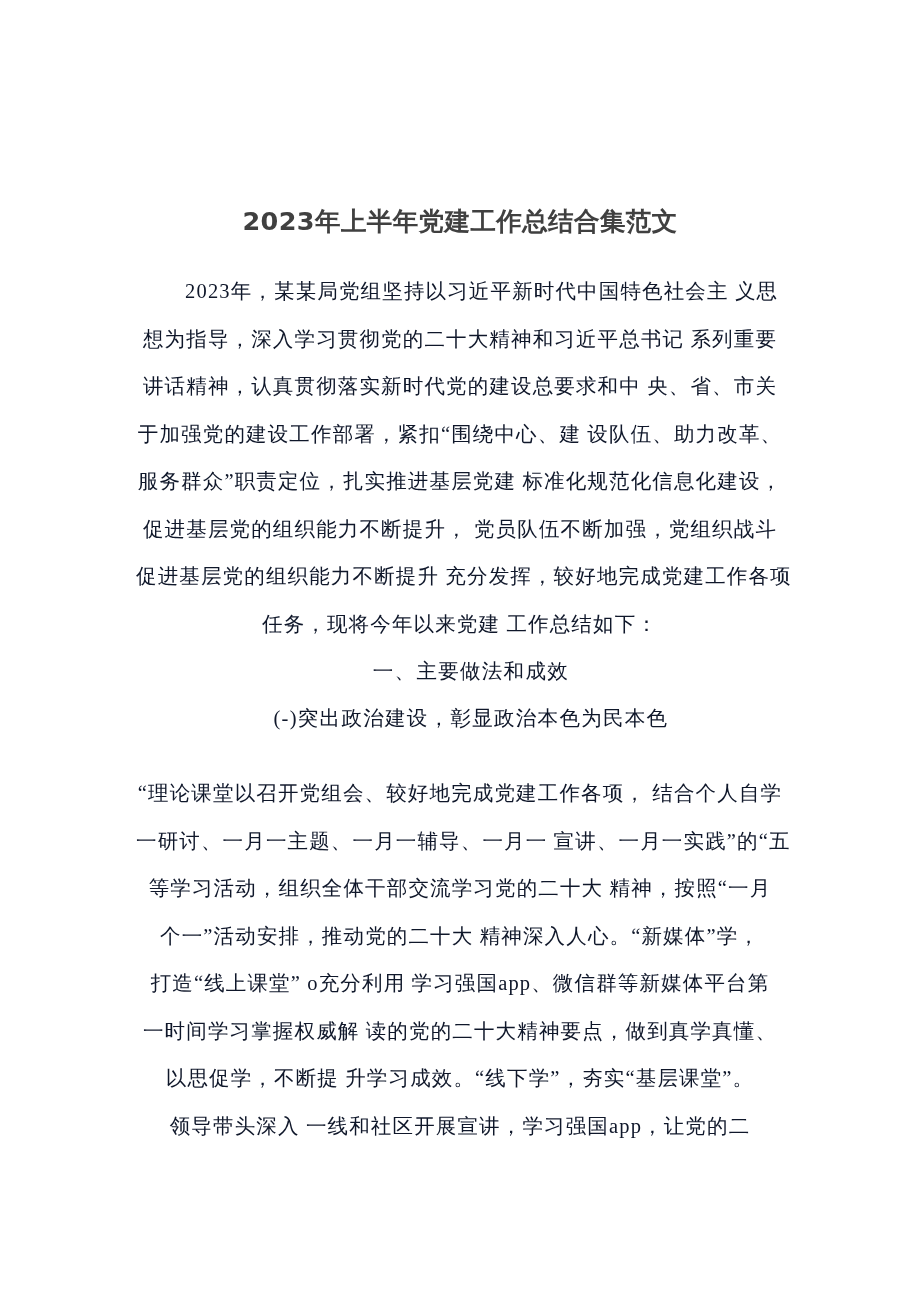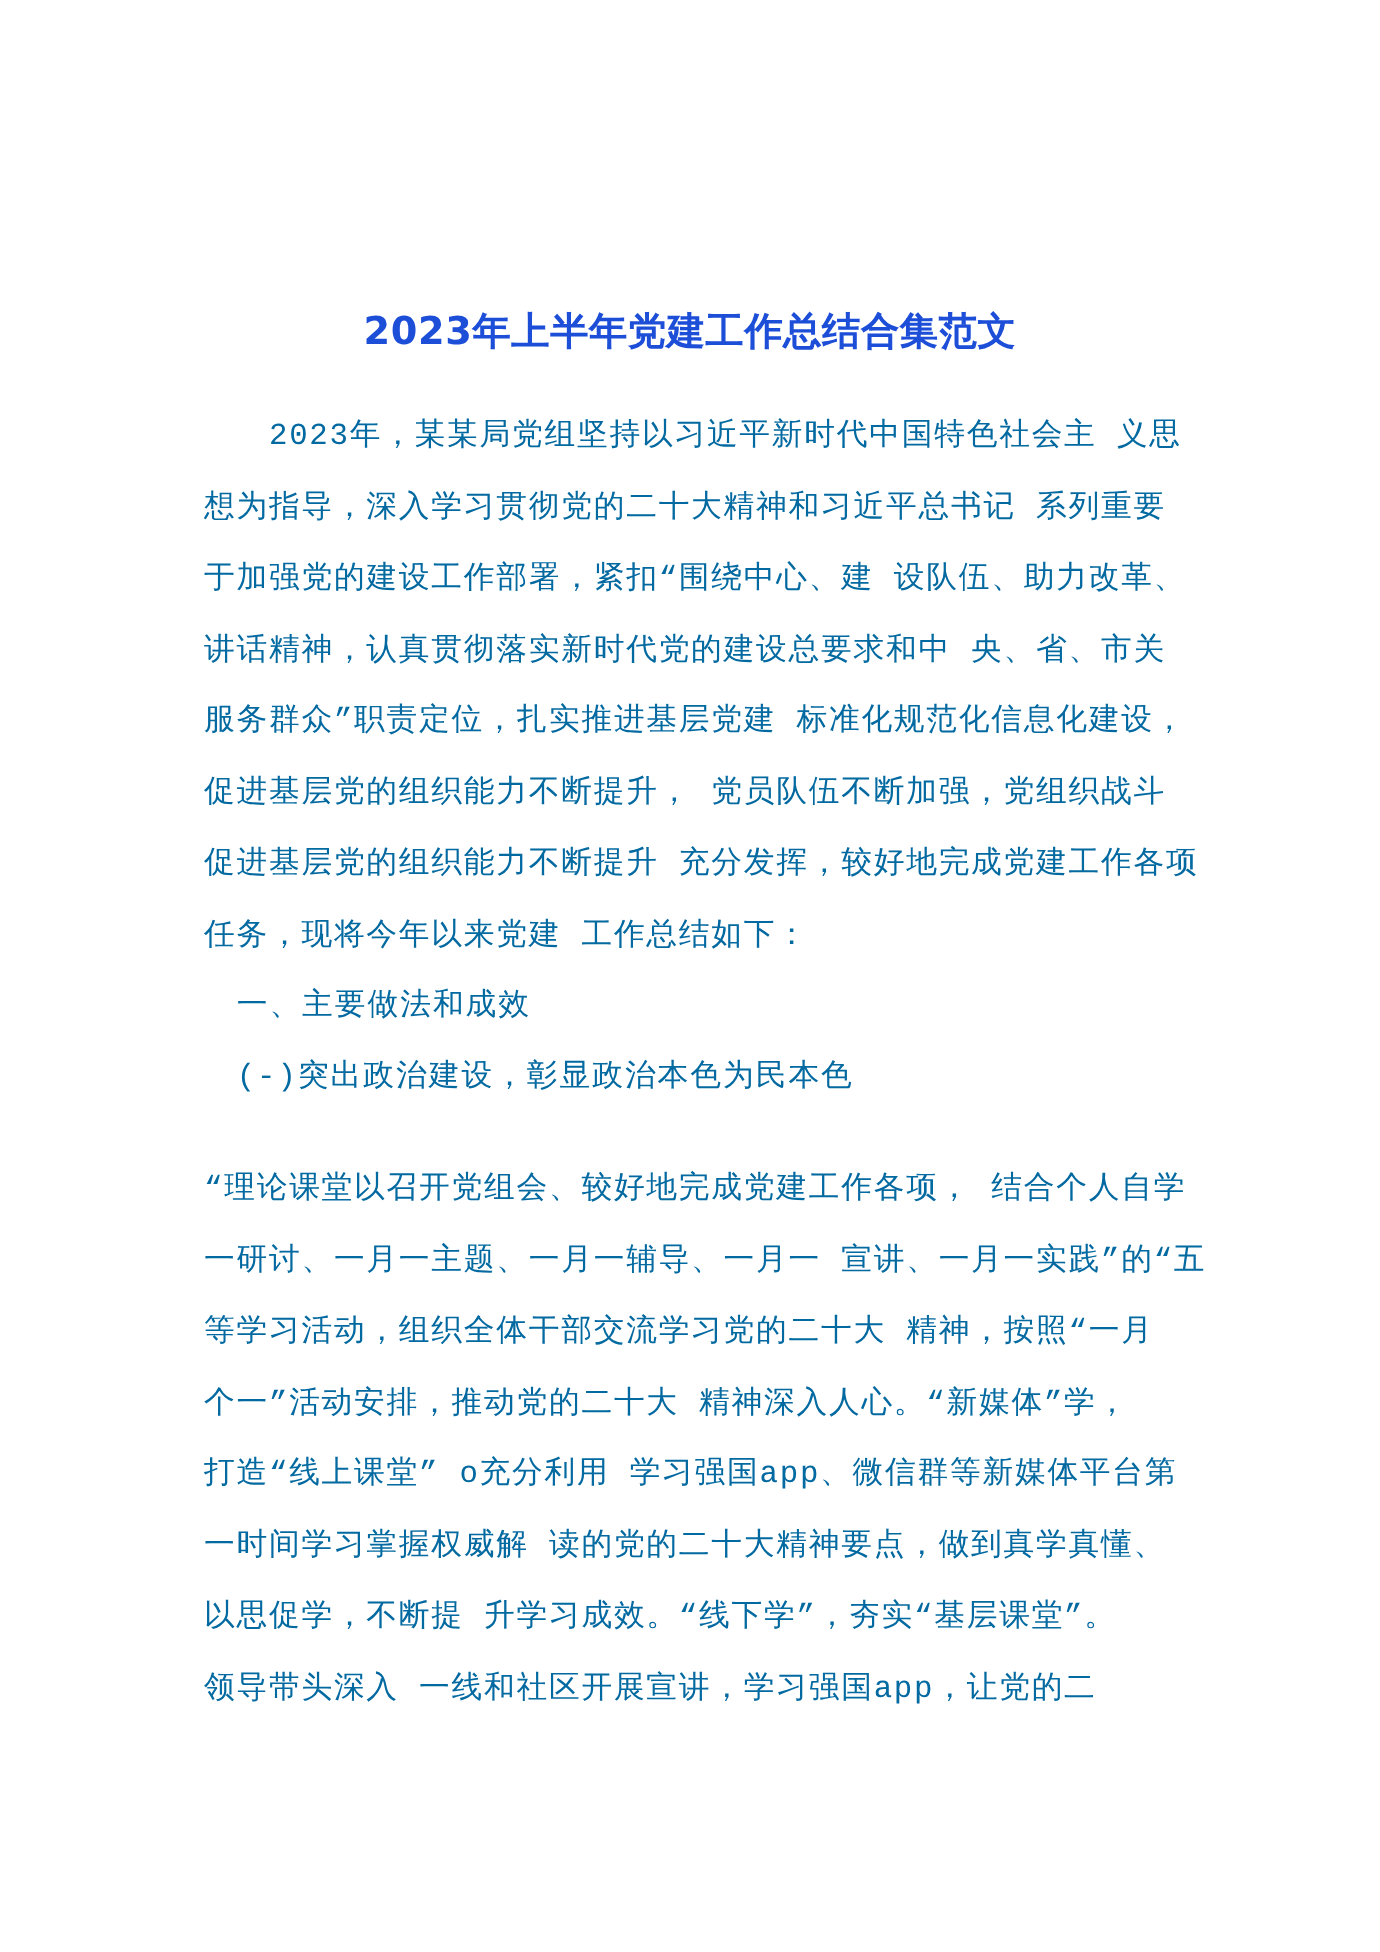--- a/index.html
+++ b/index.html
@@ -36,39 +36,40 @@
     position: absolute;
     left: 136px;
     top: 204px;
     width: 648px;
     text-align: center;
     font-family: "DejaVu Sans", "Liberation Sans", sans-serif;
     font-weight: 700;
     font-size: 25.5px;
     line-height: 34px;
     letter-spacing: 0.4px;
-    color: #1d4ed8;
+    color: #404040;
     white-space: nowrap;
   }
 
   .block {
     position: absolute;
     left: 0;
     width: 648px;
   }
 
   .line {
     display: block;
-    font-family: Liberation Mono, monospace;
+    font-family: Liberation Serif, serif;
     font-size: 20.5px;
     line-height: 47.5px;
     height: 47.5px;
-    color: #0369a1;
+    color: #0f172a;
     letter-spacing: 1.15px;
     white-space: pre;
+    text-align: center;
   }
 
   .line.heading {
     letter-spacing: 1.3px;
   }
 
   
   #para-intro   { top: 268px; }
   #head-1       { top: 648px; }
   #head-1-1     { top: 695px; }
@@ -79,22 +80,22 @@
 
 <div class="page">
 
   <div class="doc-title">2023年上半年党建工作总结合集范文</div>
 
   <div class="doc-body">
 
     <div class="block" id="para-intro">
         <span class="line">　　2023年，某某局党组坚持以习近平新时代中国特色社会主 义思</span>
         <span class="line">想为指导，深入学习贯彻党的二十大精神和习近平总书记 系列重要</span>
+        <span class="line">讲话精神，认真贯彻落实新时代党的建设总要求和中 央、省、市关</span>
         <span class="line">于加强党的建设工作部署，紧扣“围绕中心、建 设队伍、助力改革、</span>
-        <span class="line">讲话精神，认真贯彻落实新时代党的建设总要求和中 央、省、市关</span>
         <span class="line">服务群众”职责定位，扎实推进基层党建 标准化规范化信息化建设，</span>
         <span class="line">促进基层党的组织能力不断提升， 党员队伍不断加强，党组织战斗</span>
         <span class="line">促进基层党的组织能力不断提升 充分发挥，较好地完成党建工作各项</span>
         <span class="line">任务，现将今年以来党建 工作总结如下：</span>
       </div>
 
     <div class="block" id="head-1">
         <span class="line heading">　一、主要做法和成效</span>
       </div>
 

